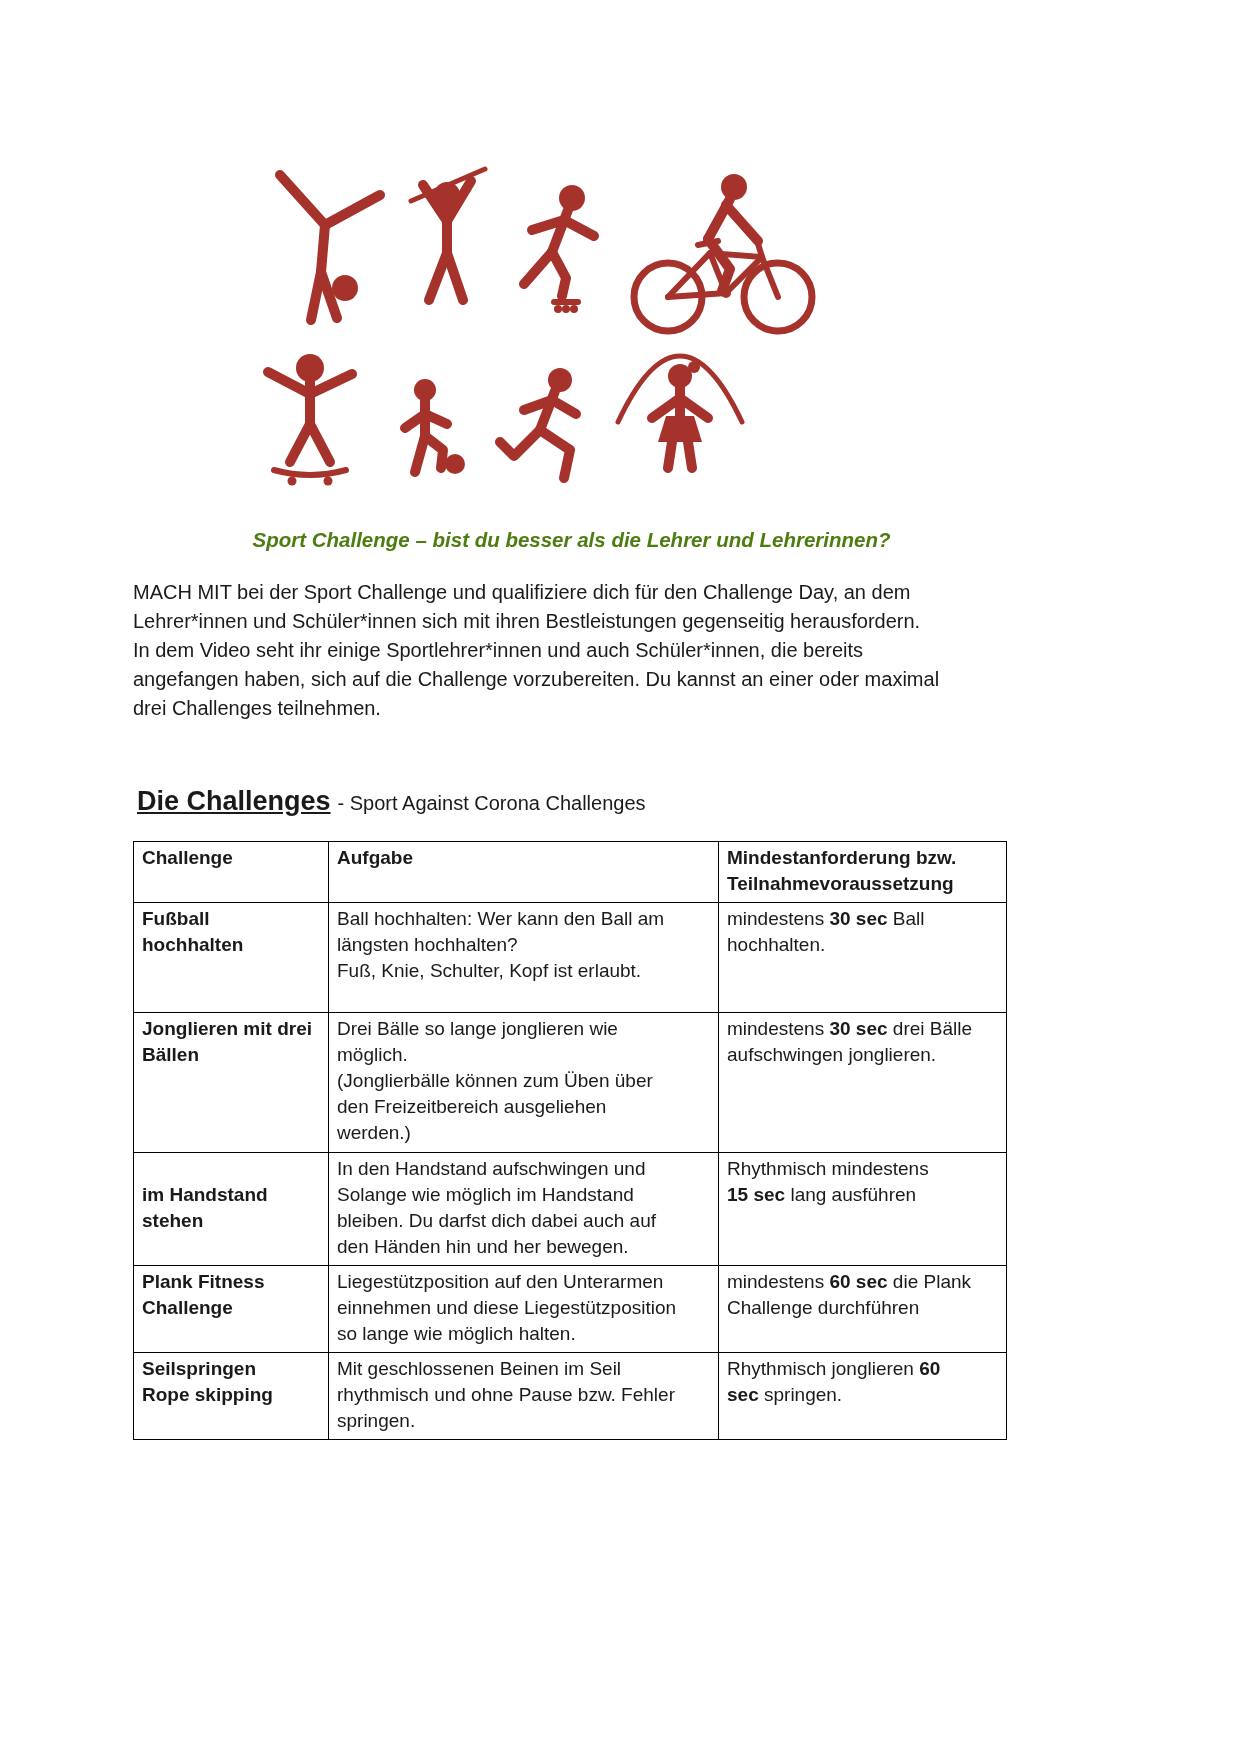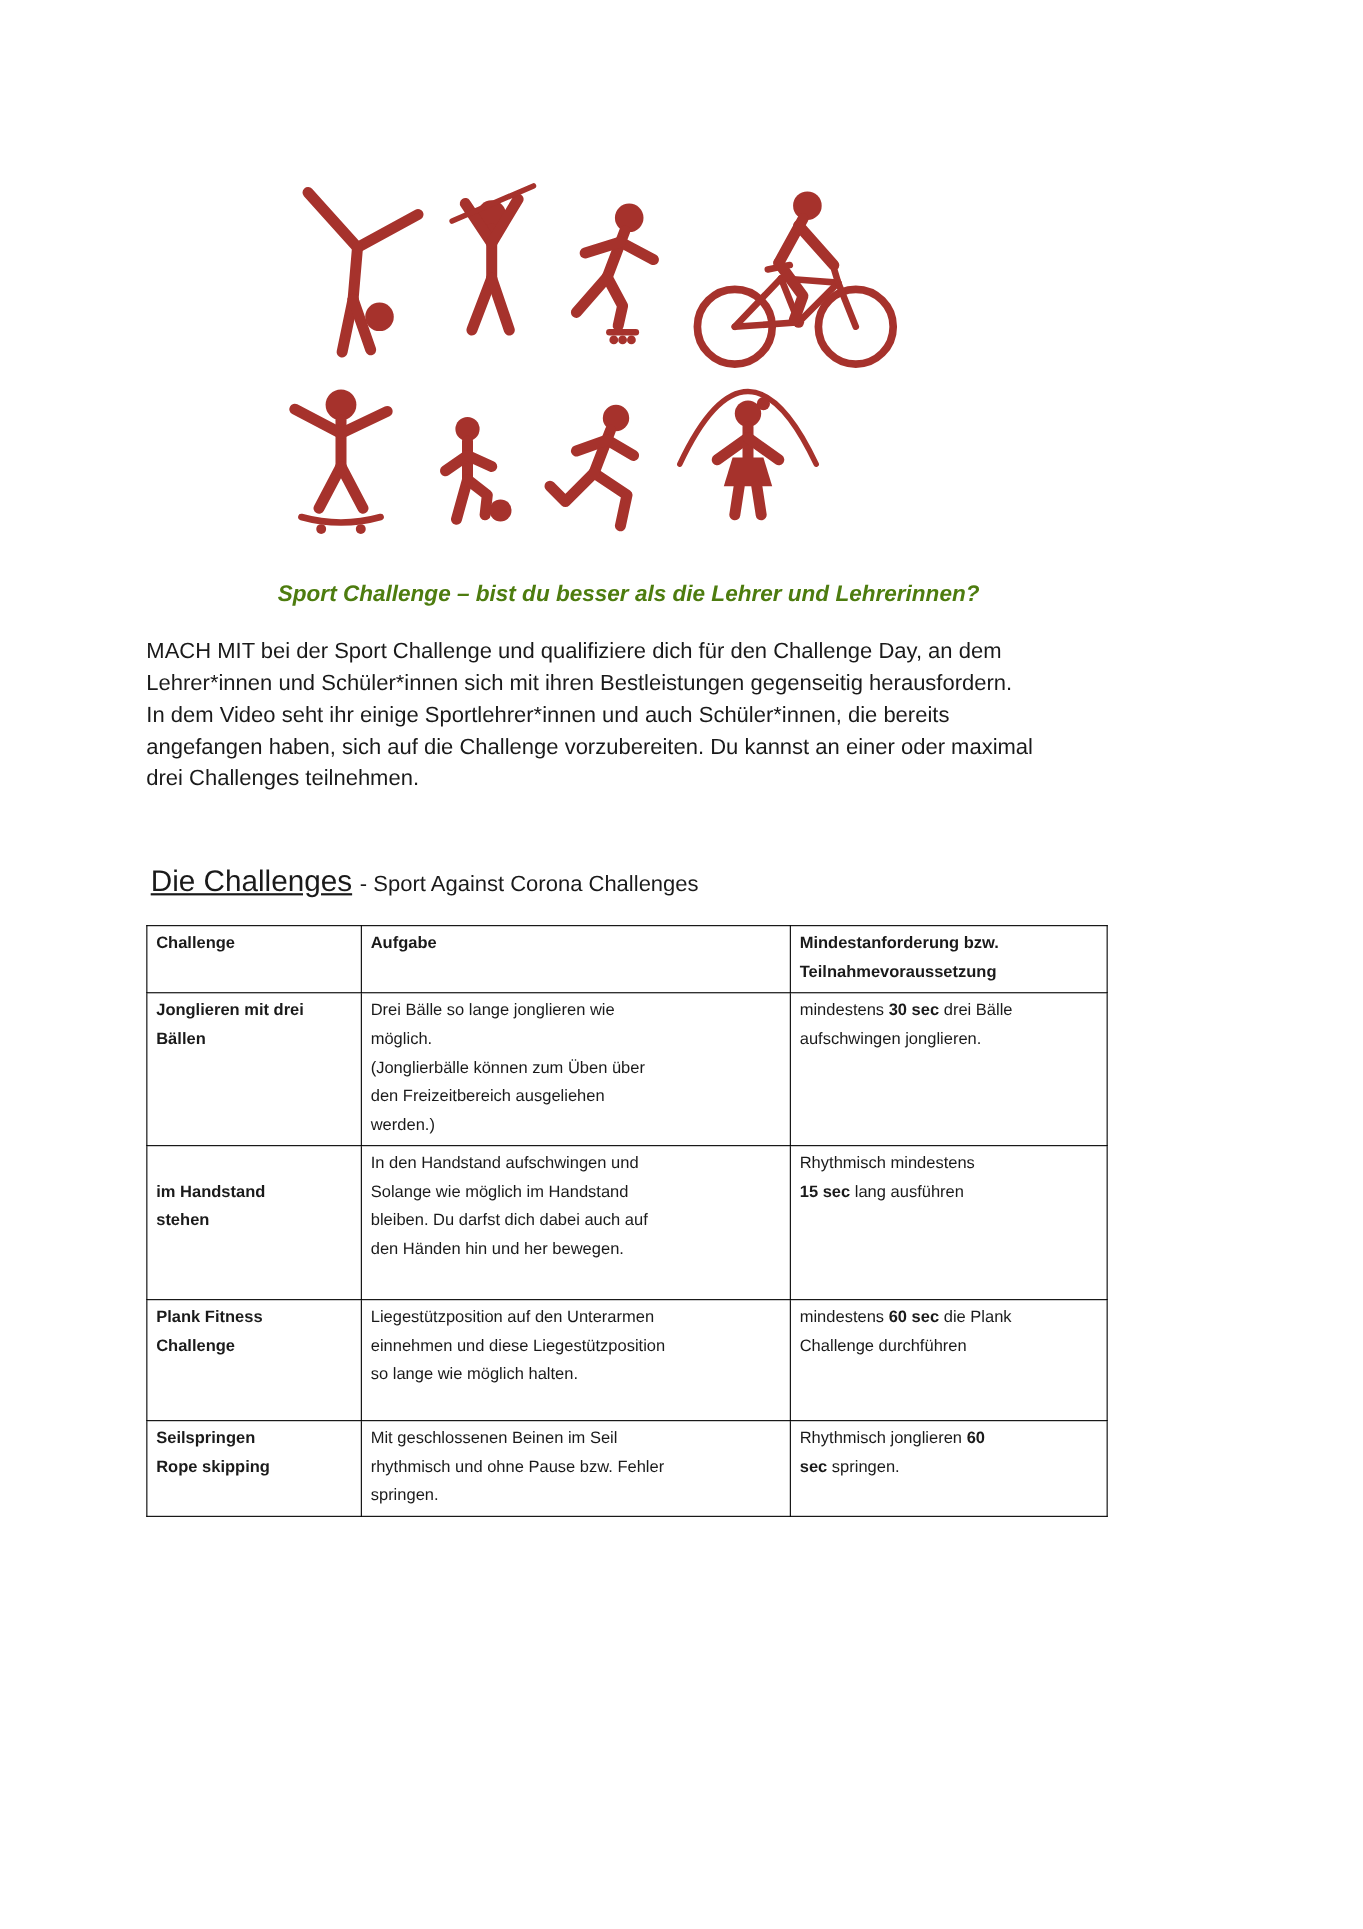--- a/index.html
+++ b/index.html
@@ -29,35 +29,35 @@
     color:#4d7c0f;
   }
 
   .intro {
     margin:26px 0 0 133px; width:877px;
     font-size:20px; line-height:29px;
     white-space:pre-wrap;
   }
 
   .section-heading { margin:63px 0 0 137px; }
-  .h-main { font-size:27px; font-weight:normal; text-decoration:underline; }
+  .h-main { font-size:27px; font-weight:bold; text-decoration:underline; }
   .h-sub  { font-size:20px; margin-left:7px;margin-top:24px; }
 
   table.challenges {
     border-collapse:collapse;
     table-layout:fixed;
     width:873px;
     margin:24px 0 0 133px;
   }
   table.challenges th, table.challenges td {
     border:1.5px solid #000;
     vertical-align:top;
     text-align:left;
     padding:3px 8px 5px 8px;
-    font-size:15px;
+    font-size:19px;
     line-height:26px;
     white-space:pre-wrap;
   }
   table.challenges th { font-weight:bold; height:60px; }
   tbody tr:nth-child(1) td { height:110px; }
   tbody tr:nth-child(2) td { height:140px; }
   tbody tr:nth-child(3) td { height:110px; }
   tbody tr:nth-child(4) td { height:82px; }
   tbody tr:nth-child(5) td { height:84px; }
   .b { font-weight:bold; }
@@ -176,20 +176,29 @@
     <thead>
         <tr>
           <th>Challenge</th>
           <th>Aufgabe</th>
           <th>Mindestanforderung bzw.
 Teilnahmevoraussetzung</th>
         </tr>
       </thead>
     <tbody>
         <tr>
+          <td><span class="b">Fußball
+hochhalten</span></td>
+          <td><span>Ball hochhalten: Wer kann den Ball am
+längsten hochhalten?
+Fuß, Knie, Schulter, Kopf ist erlaubt.</span></td>
+          <td><span>mindestens </span><span class="b">30 sec</span><span> Ball
+hochhalten.</span></td>
+        </tr>
+        <tr>
           <td><span class="b">Jonglieren mit drei Bällen</span></td>
           <td><span>Drei Bälle so lange jonglieren wie
 möglich.
 (Jonglierbälle können zum Üben über
 den Freizeitbereich ausgeliehen
 werden.)</span></td>
           <td><span>mindestens </span><span class="b">30 sec</span><span> drei Bälle
 aufschwingen jonglieren.</span></td>
         </tr>
         <tr>

